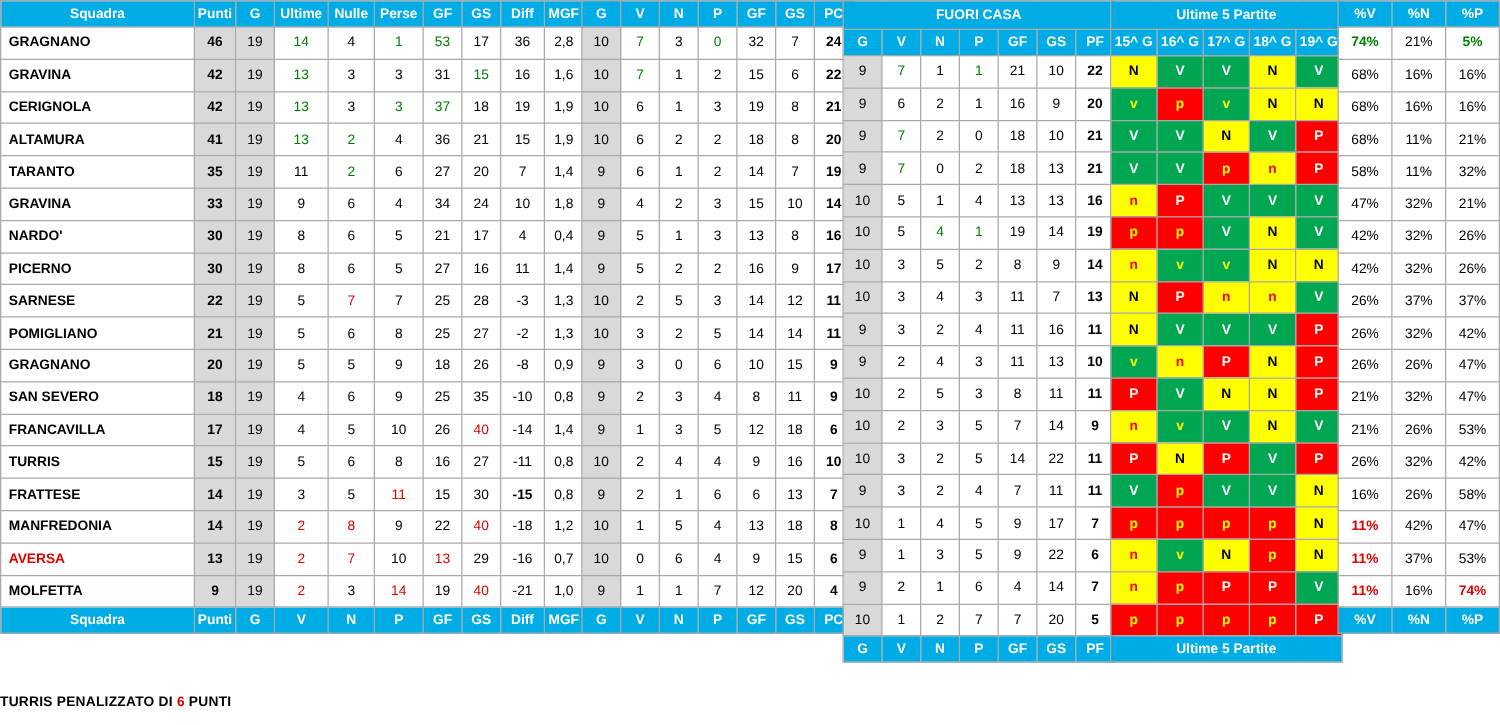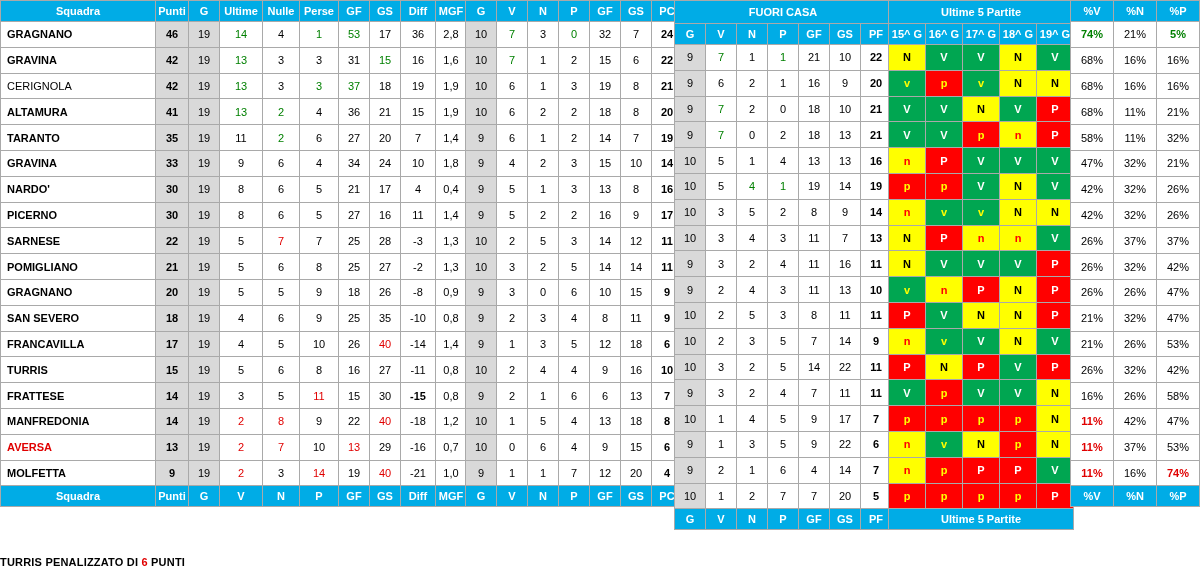--- a/index.html
+++ b/index.html
@@ -67,21 +67,21 @@
           <td class="white" style="color: rgb(0, 128, 0); width: 42px;">13</td>
           <td class="white" style="color: rgb(0, 0, 0); width: 36px;">3</td>
           <td class="white" style="color: rgb(0, 0, 0); width: 38px;">3</td>
           <td class="white" style="color: rgb(0, 0, 0); width: 30px;">31</td>
           <td class="white" style="color: rgb(0, 128, 0); width: 30px;">15</td>
           <td class="white" style="color: rgb(0, 0, 0); width: 34px;">16</td>
           <td class="white" style="color: rgb(0, 0, 0); width: 30px;">1,6</td>
           <td class="white" style="color: rgb(0, 0, 0); width: 30px;">3</td>
         </tr>
         <tr class="row">
-          <td class="teamcell" style="color: rgb(0, 0, 0); font-weight: normal; width: 148px;">CERIGNOLA</td>
+          <td class="teamcell" style="color: rgb(0, 0, 0); font-weight: bold; width: 148px;">CERIGNOLA</td>
           <td class="pts" style="color: rgb(0, 0, 0); font-weight: bold; width: 32px;">42</td>
           <td class="g" style="color: rgb(0, 0, 0); width: 30px;">19</td>
           <td class="white" style="color: rgb(0, 128, 0); width: 42px;">13</td>
           <td class="white" style="color: rgb(0, 0, 0); width: 36px;">3</td>
           <td class="white" style="color: rgb(0, 128, 0); width: 38px;">3</td>
           <td class="white" style="color: rgb(0, 128, 0); width: 30px;">37</td>
           <td class="white" style="color: rgb(0, 0, 0); width: 30px;">18</td>
           <td class="white" style="color: rgb(0, 0, 0); width: 34px;">19</td>
           <td class="white" style="color: rgb(0, 0, 0); width: 30px;">1,9</td>
           <td class="white" style="color: rgb(0, 0, 0); width: 30px;">3</td>

